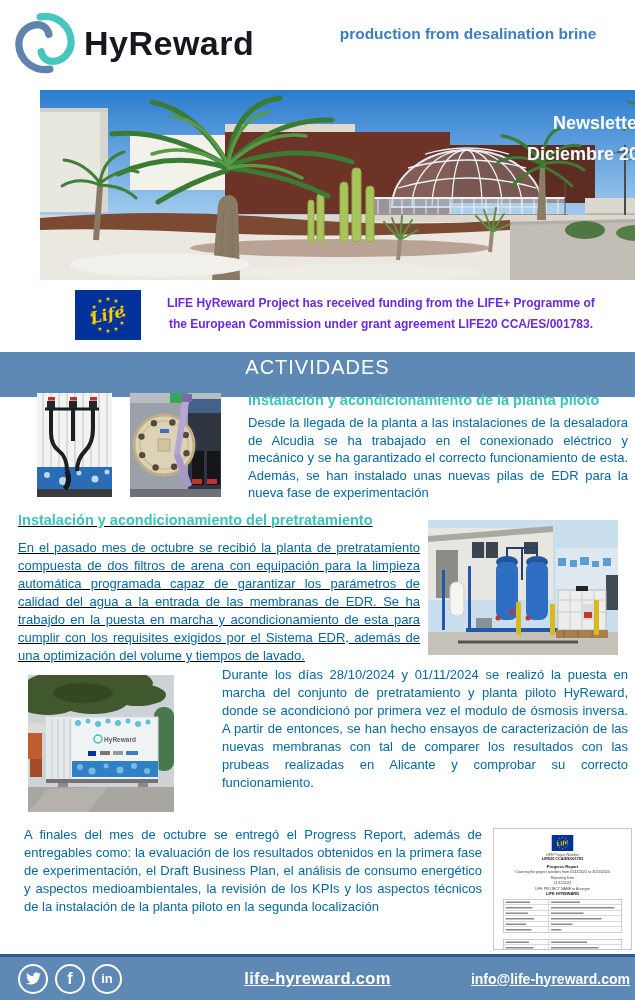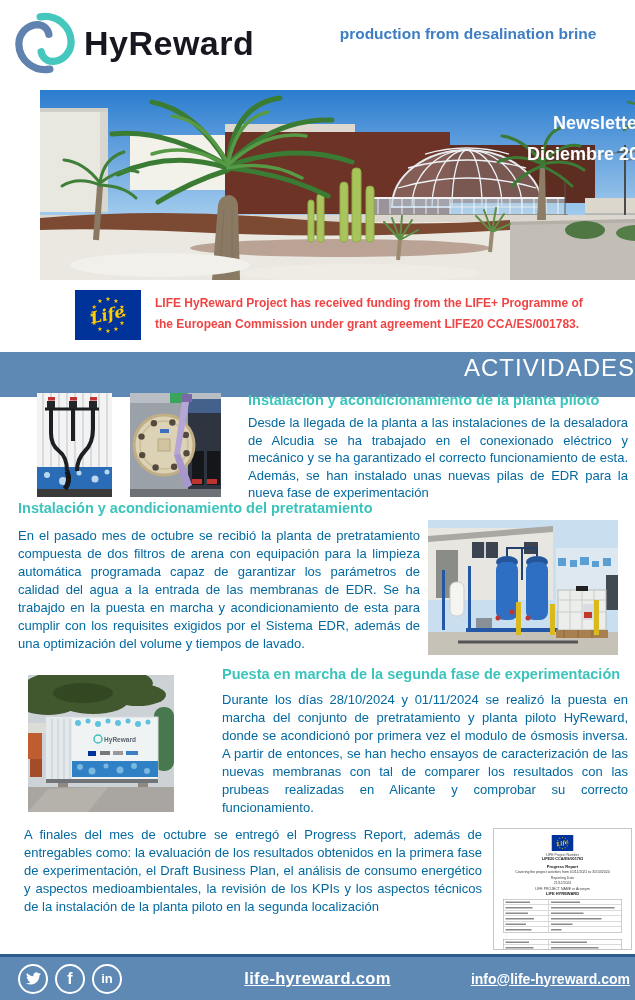--- a/index.html
+++ b/index.html
@@ -12,35 +12,35 @@
   .tagline{position:absolute;right:8px;top:18px;width:318px;text-align:center;
            color:#3d7ec4;font-weight:700;font-size:15.5px;line-height:31px;}
   
   .banner{position:absolute;top:90px;left:0;width:635px;height:190px;overflow:hidden;margin-left:40px;}
   .banner svg{display:block;}
   .banner-caption{position:absolute;top:18px;right:16px;text-align:right;color:#ffffff;
                   font-weight:700;font-size:18px;line-height:31px;}
   
   .funding{position:absolute;top:288px;left:0;width:635px;height:56px;}
   .eu-flag{position:absolute;left:75px;top:2px;}
-  .funding-text{position:absolute;left:155px;top:5px;width:466px;text-align:left;
-                font-size:12px;font-weight:700;color:#ef4444;line-height:21px;}
+  .funding-text{position:absolute;left:148px;top:5px;width:466px;text-align:center;
+                font-size:12px;font-weight:700;color:#6d28d9;line-height:21px;}
   
   .activities-bar{position:absolute;top:352px;left:0;width:635px;height:45px;background:#5d89b4;
-                  color:#fff;text-align:right;font-size:24px;font-weight:500;letter-spacing:1px;
+                  color:#fff;text-align:center;font-size:20px;font-weight:500;letter-spacing:1px;
                   line-height:31px;}
   
   .sec-title{color:#3cc4bc;font-weight:700;font-size:14.5px;margin:0 0 6px 0;}
   .sec-body{font-size:13px;line-height:18px;color:#0369a1;text-align:justify;margin:0;}
   .s1-text{position:absolute;left:248px;top:392px;width:380px;}
   .s1-text .sec-body{line-height:17.5px;}
   .photo{position:absolute;overflow:hidden;}
   .p-s1a{left:37px;top:393px;width:75px;height:104px;}
   .p-s1b{left:130px;top:393px;width:91px;height:104px;}
-  .s2-text{position:absolute;left:18px;top:500px;width:402px;}
+  .s2-text{position:absolute;left:18px;top:512px;width:402px;text-decoration:underline;}
   .s2-text .sec-title{margin-bottom:11px;}
   .p-s2{left:428px;top:520px;width:190px;height:135px;}
   .p-s3{left:28px;top:675px;width:146px;height:137px;}
   .s3-text{position:absolute;left:222px;top:666px;width:406px;}
   .s3-text .sec-title{margin-bottom:9px;}
   .s4-text{position:absolute;left:24px;top:826px;width:458px;}
   .s4-text .sec-title{margin-bottom:10px;}
   
   .doc{position:absolute;left:493px;top:828px;width:137px;height:120px;background:#fff;
        border:1px solid #c6c6c6;overflow:hidden;}
@@ -445,21 +445,20 @@
         <circle cx="119" cy="96" r="3"></circle>
         </g>
       <rect x="18" y="104" width="112" height="4" fill="#707478"></rect>
       <rect x="30" y="108" width="10" height="5" fill="#8f8a80"></rect>
       <rect x="110" y="108" width="10" height="5" fill="#8f8a80"></rect>
       <rect x="0" y="112" width="146" height="25" fill="#a9a6a1"></rect>
       <polygon points="20,114 80,112 60,137 0,137" fill="#b5b2ac"></polygon>
     </svg>
   </div>
   <div class="s3-text">
-    <h3 class="sec-title">Puesta en marcha de la segunda fase de experimentación</h3>
     <p class="sec-body">Durante los días 28/10/2024 y 01/11/2024 se realizó la puesta en marcha del conjunto de pretratamiento y planta piloto HyReward, donde se acondicionó por primera vez el modulo de ósmosis inversa. A partir de entonces, se han hecho ensayos de caracterización de las nuevas membranas con tal de comparer los resultados con las prubeas realizadas en Alicante y comprobar su correcto funcionamiento.</p>
   </div>
 
   <div class="s4-text">
     <p class="sec-body">A finales del mes de octubre se entregó el Progress Report, además de entregables como: la evaluación de los resultados obtenidos en la primera fase de experimentación, el Draft Business Plan, el análisis de consumo energético y aspectos medioambientales, la revisión de los KPIs y los aspectos técnicos de la instalación de la planta piloto en la segunda localización</p>
   </div>
   <div class="doc">
     <div class="doc-inner">
       <svg class="doc-flag" width="44" height="32" viewBox="0 0 44 32">
         <rect width="44" height="32" fill="#003399"></rect>

